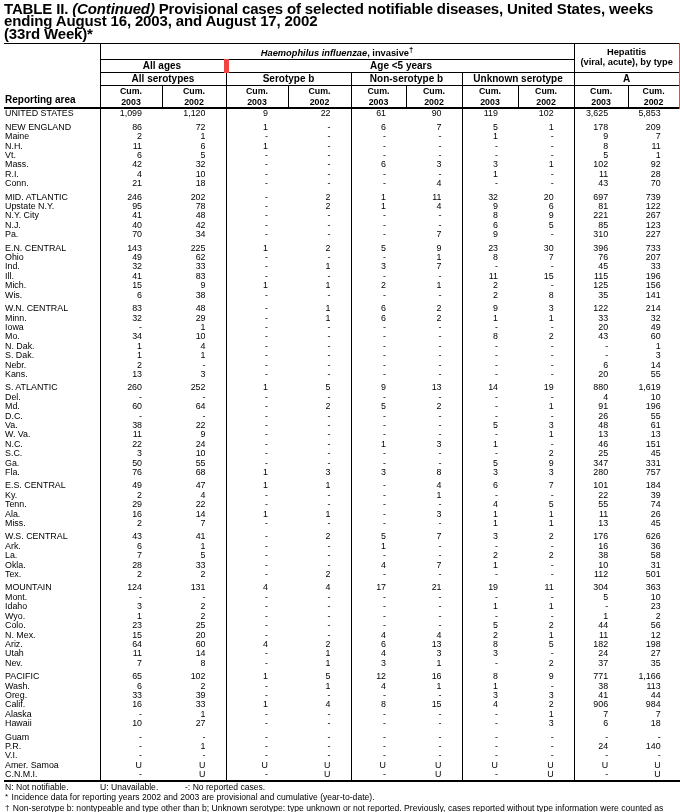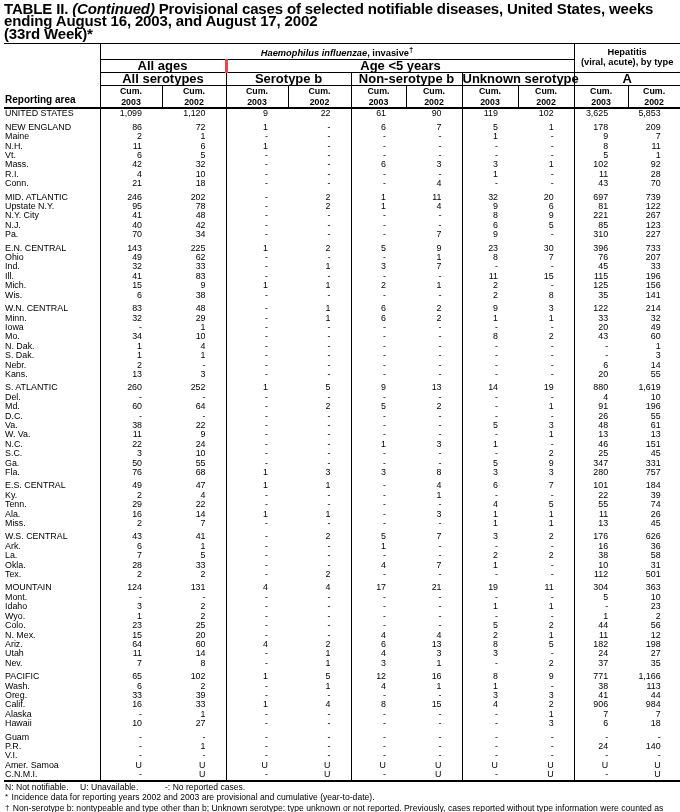--- a/index.html
+++ b/index.html
@@ -11,43 +11,43 @@
   }
   .page { padding:3px 1px 0 4px; }
 
   .title { font-size:15px; font-weight:bold; line-height:12.3px; letter-spacing:-0.15px; }
   .title .cont { font-style:italic; }
 
   table.tbl {
     border-collapse:collapse; table-layout:fixed; width:676px; margin-top:3px;
     border-top:1px solid #000; border-bottom:2px solid #000;
   }
-  thead th { font-weight:bold; font-size:13px; padding:0; text-align:center; vertical-align:middle; line-height:10px; white-space:nowrap; }
+  thead th { font-weight:bold; font-size:10px; padding:0; text-align:center; vertical-align:middle; line-height:10px; white-space:nowrap; }
   th.area-h { text-align:left; vertical-align:bottom; font-size:10px; padding-left:1px; padding-bottom:2px; white-space:nowrap; }
   .r1 th.grp { height:16px; font-size:9.3px; }
   .r1 th.grp .it { font-style:italic; }
   th.hep { font-size:8.6px; line-height:9.6px; }
   .r2 th { height:13px; }
   .r3 th { height:13px; }
   th.cum { height:23px; line-height:10.3px; font-size:8.8px; }
   .b-l { border-left:1px solid #000; }
-  .b-r { border-right:3px solid #ef4444; }
+  .b-r { border-right:5px solid #ef4444; }
   .b-b { border-bottom:1px solid #000; }
   .hb  { border-bottom:2px solid #000; }
 
   tbody td { font-size:8.9px; line-height:9.4px; height:9.4px; padding:0; white-space:nowrap; }
   td.area { text-align:left; padding-left:1px; }
   td.num  { text-align:right; padding-right:20px; }
   td.gb { border-left:1px solid #000; }
   td.rb { border-right:1px solid #000; }
   tr.spacer td { height:4px; line-height:4px; font-size:1px; }
 
   .foot { margin-top:1px; padding-left:1px; font-size:8.6px; line-height:9.7px; }
   .legend span { display:inline-block; }
-  .legend .l0 { width:75px; }
+  .legend .l0 { width:95px; }
   .legend .l1 { width:85px; }
   .fnitem { padding-left:7px; text-indent:-7px; }
   .fnitem .mk { font-size:8px; vertical-align:1px; padding-right:1px; }
 </style>
 </head>
 <body>
 
 <div class="page">
 
   <div class="title"><span>TABLE II. </span><span class="cont">(Continued)</span><span> Provisional cases of selected notifiable diseases, United States, weeks ending August 16, 2003, and August 17, 2002</span><br><span>(33rd Week)*</span></div>

